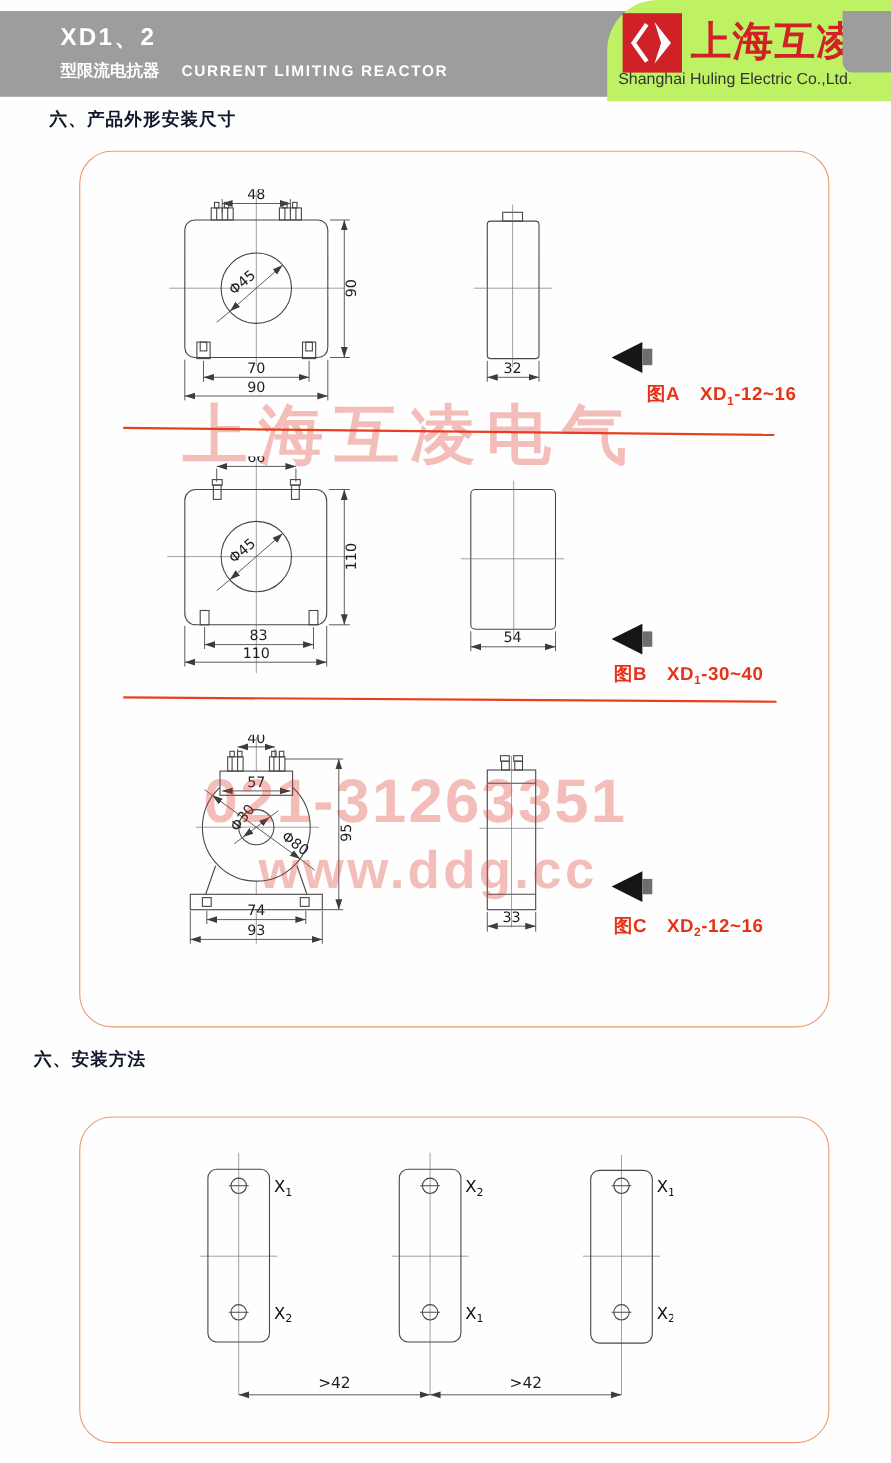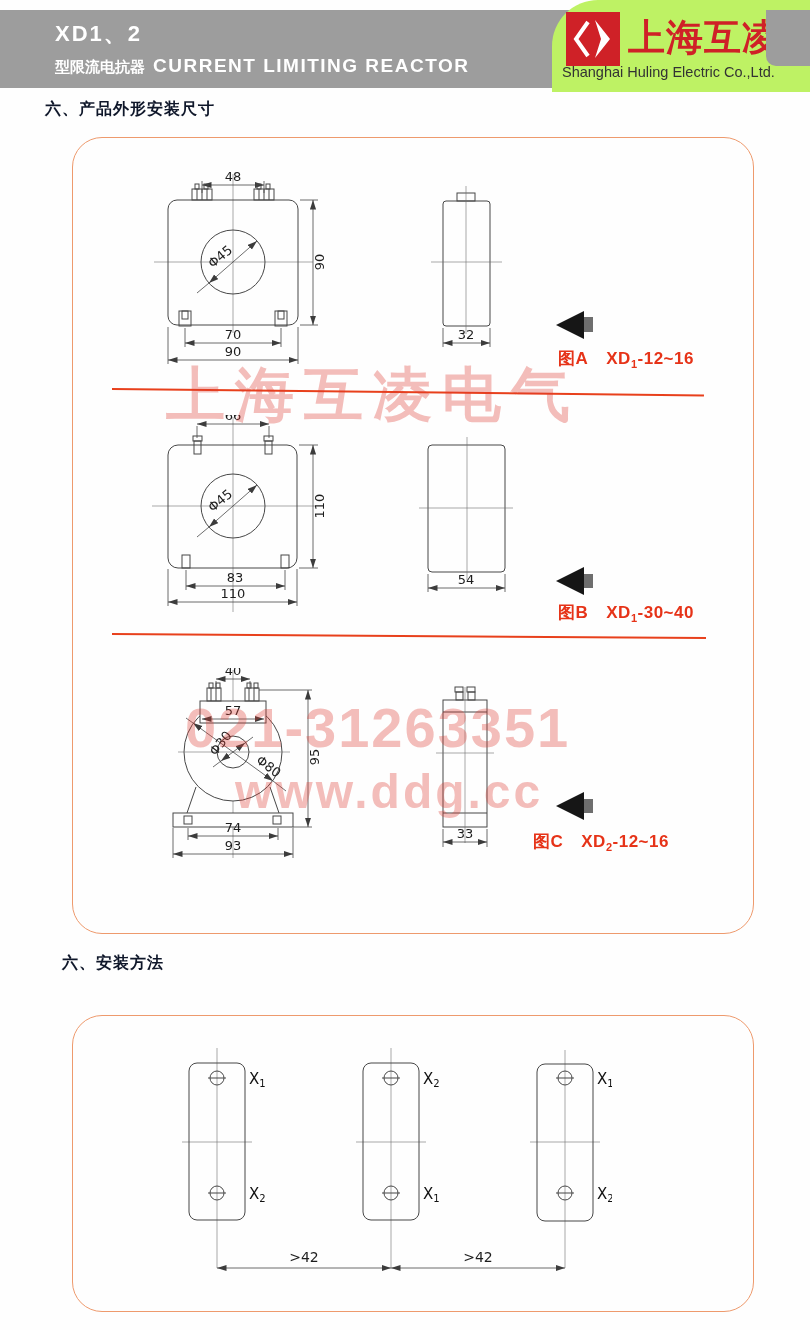--- a/index.html
+++ b/index.html
@@ -2,21 +2,21 @@
 <html><head>
 <meta charset="utf-8">
 <style>
   html,body{margin:0;padding:0;background:#e9e9e9}
   #page{position:relative;width:810px;height:1330px;background:#fefefe;overflow:hidden;
         font-family:"Liberation Sans",sans-serif}
   
   .gray-bar{position:absolute;left:0;top:10px;width:810px;height:78px;background:#9d9d9d}
   .hb-title{position:absolute;left:55px;top:9px;color:#fff;font-weight:bold;font-size:22px;letter-spacing:2px;white-space:nowrap}
   .hb-sub{position:absolute;left:55px;top:45px;color:#fff;font-weight:bold;font-size:15px;white-space:nowrap}
-  .hb-en{font-size:19px;letter-spacing:1.5px;margin-left:8px}
+  .hb-en{font-size:14px;letter-spacing:1.5px;margin-left:20px}
   .logo-panel{position:absolute;left:552px;top:0;width:277px;height:92px;background:#bef264;border-top-left-radius:46px}
   .logo-mark{position:absolute;left:14px;top:12px;width:54px;height:54px;background:#cf2127;
              display:flex;align-items:center;justify-content:center}
   .brand-cn{position:absolute;left:76px;top:13px;font-weight:bold;font-size:37px;color:#cf2127;letter-spacing:1px;white-space:nowrap}
   .brand-en{position:absolute;left:10px;top:64px;font-weight:normal;font-size:14.5px;color:#333;white-space:nowrap}
   .gray-tab{position:absolute;left:766px;top:10px;width:44px;height:56px;background:#9d9d9d;border-bottom-left-radius:10px}
   
   .sec-title{position:absolute;color:#0f172a;font-weight:bold;font-size:16px;letter-spacing:1px;white-space:nowrap}
   .panel{position:absolute;left:72px;width:680px;border:1.6px solid #ee9a6d;border-radius:30px;background:transparent}
   .divider{position:absolute;height:2.4px;background:#e8401c;transform-origin:left center}
@@ -125,21 +125,21 @@
       <line class="dm" x1="443" y1="328" x2="443" y2="347"></line>
       <line class="dm" x1="490" y1="328" x2="490" y2="347"></line>
       <line class="dm" x1="443" y1="343" x2="490" y2="343" marker-start="url(#arrA)" marker-end="url(#arrA)"></line>
       <text class="t" x="466" y="339">32</text>
     </g>
     <g>
       <polygon points="556,325 584,311 584,339" fill="#161616"></polygon>
       <rect x="584" y="317" width="9" height="15" fill="#6e6e6e"></rect>
     </g>
   </svg>
-  <div class="cap" style="left:558px;top:347px">
+  <div class="cap" style="left:588px;top:347px">
     <span class="pre">图A</span><span>XD</span><span class="sub">1</span><span>-12~16</span>
   </div>
 
   <svg class="draw" style="left:150px;top:415px" width="460" height="212" viewBox="150 415 460 212">
     <defs>
       <marker id="arrB" markerWidth="10" markerHeight="8" refX="9.5" refY="3.5" orient="auto-start-reverse" markerUnits="userSpaceOnUse">
         <path d="M0,0.4 L9.5,3.5 L0,6.6 Z" fill="#3c3c3c"></path>
       </marker>
     </defs>
     <g>
@@ -264,29 +264,29 @@
       <line class="dm" x1="443" y1="829" x2="443" y2="847"></line>
       <line class="dm" x1="487" y1="829" x2="487" y2="847"></line>
       <line class="dm" x1="443" y1="842" x2="487" y2="842" marker-start="url(#arrC)" marker-end="url(#arrC)"></line>
       <text class="t" x="465" y="838">33</text>
     </g>
     <g>
       <polygon points="556,806 584,792 584,820" fill="#161616"></polygon>
       <rect x="584" y="799" width="9" height="14" fill="#6e6e6e"></rect>
     </g>
   </svg>
-  <div class="cap" style="left:533px;top:830px">
+  <div class="cap" style="left:558px;top:830px">
     <span class="pre">图C</span><span>XD</span><span class="sub">2</span><span>-12~16</span>
   </div>
 
   <div class="wm" style="left:166px;top:366px;font-size:59px;letter-spacing:10px">上海互凌电气</div>
   <div class="wm" style="left:185px;top:700px;font-size:56px;letter-spacing:2px">021-31263351</div>
   <div class="wm" style="left:235px;top:768px;font-size:48px;letter-spacing:3px">www.ddg.cc</div>
 
-  <div class="sec-title" style="left:62px;top:953px">六、安装方法</div>
+  <div class="sec-title" style="left:31px;top:953px">六、安装方法</div>
   <div class="panel" style="top:1015px;height:295px"></div>
 
   <svg class="draw" style="left:172px;top:1042px" width="440" height="240" viewBox="172 1042 440 240">
     <defs>
       <marker id="arrI" markerWidth="10" markerHeight="8" refX="9.5" refY="3.5" orient="auto-start-reverse" markerUnits="userSpaceOnUse">
         <path d="M0,0.4 L9.5,3.5 L0,6.6 Z" fill="#3c3c3c"></path>
       </marker>
     </defs>
     <g>
       <line class="cl" x1="217" y1="1048" x2="217" y2="1268"></line>

